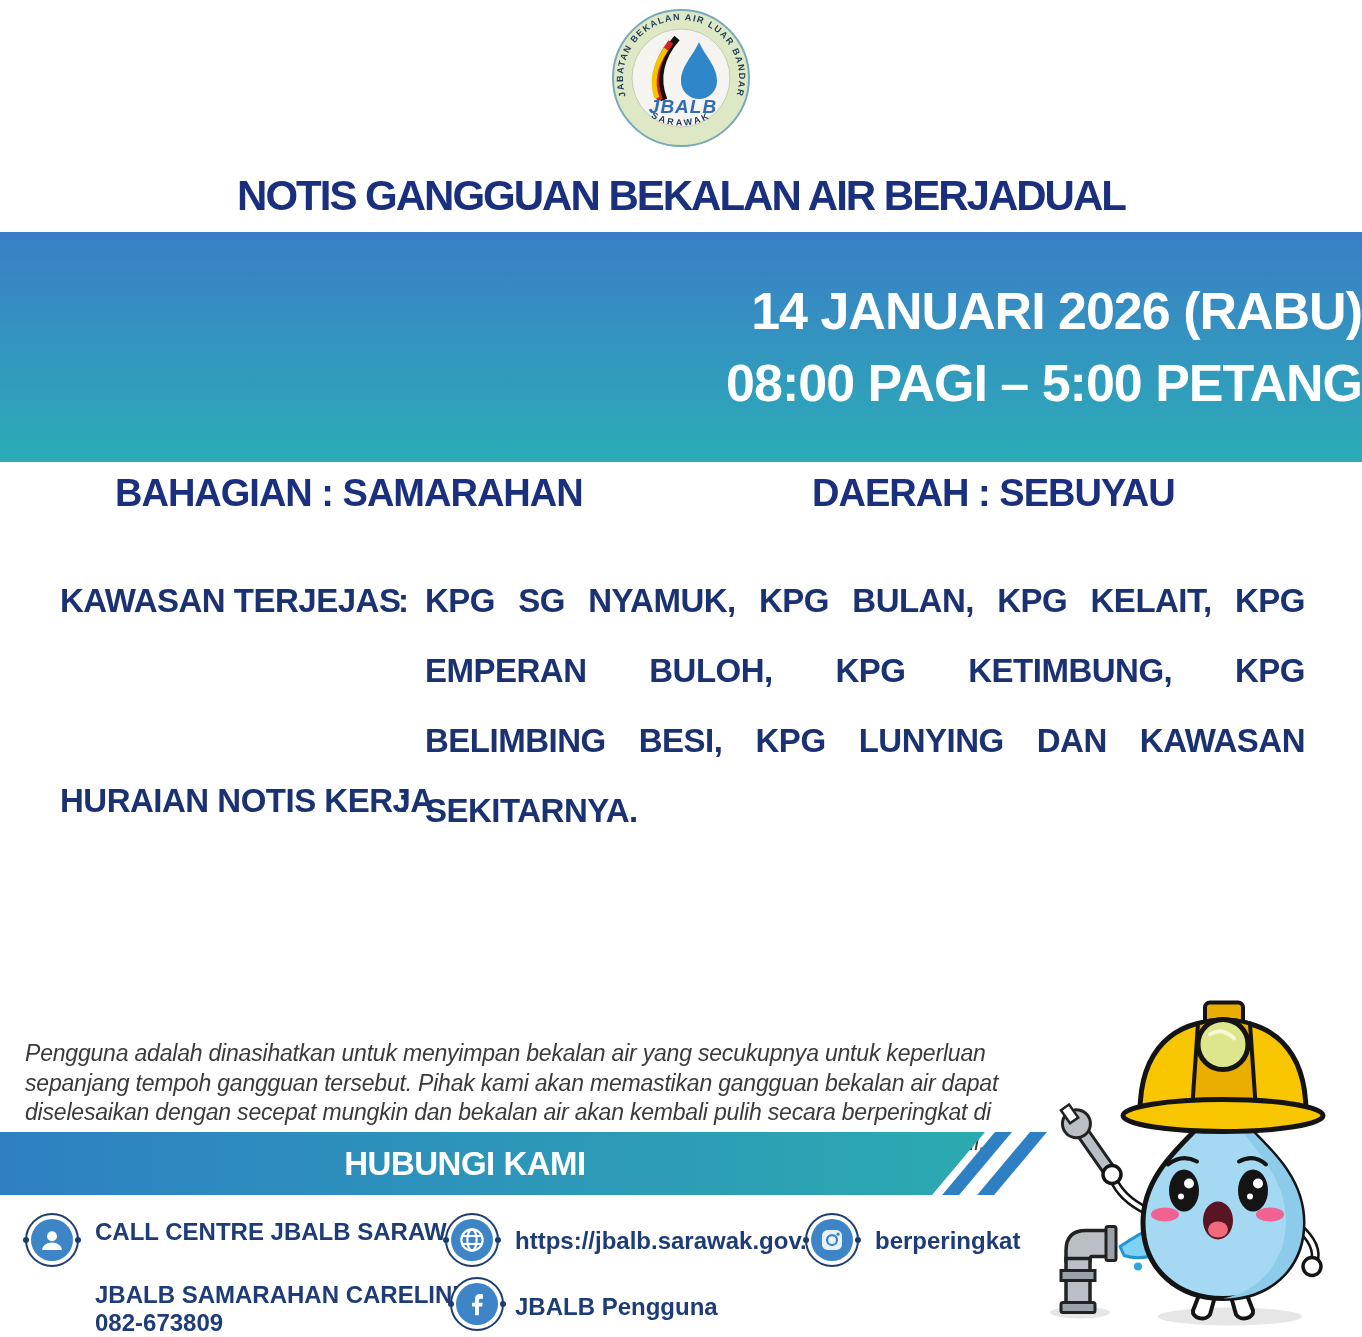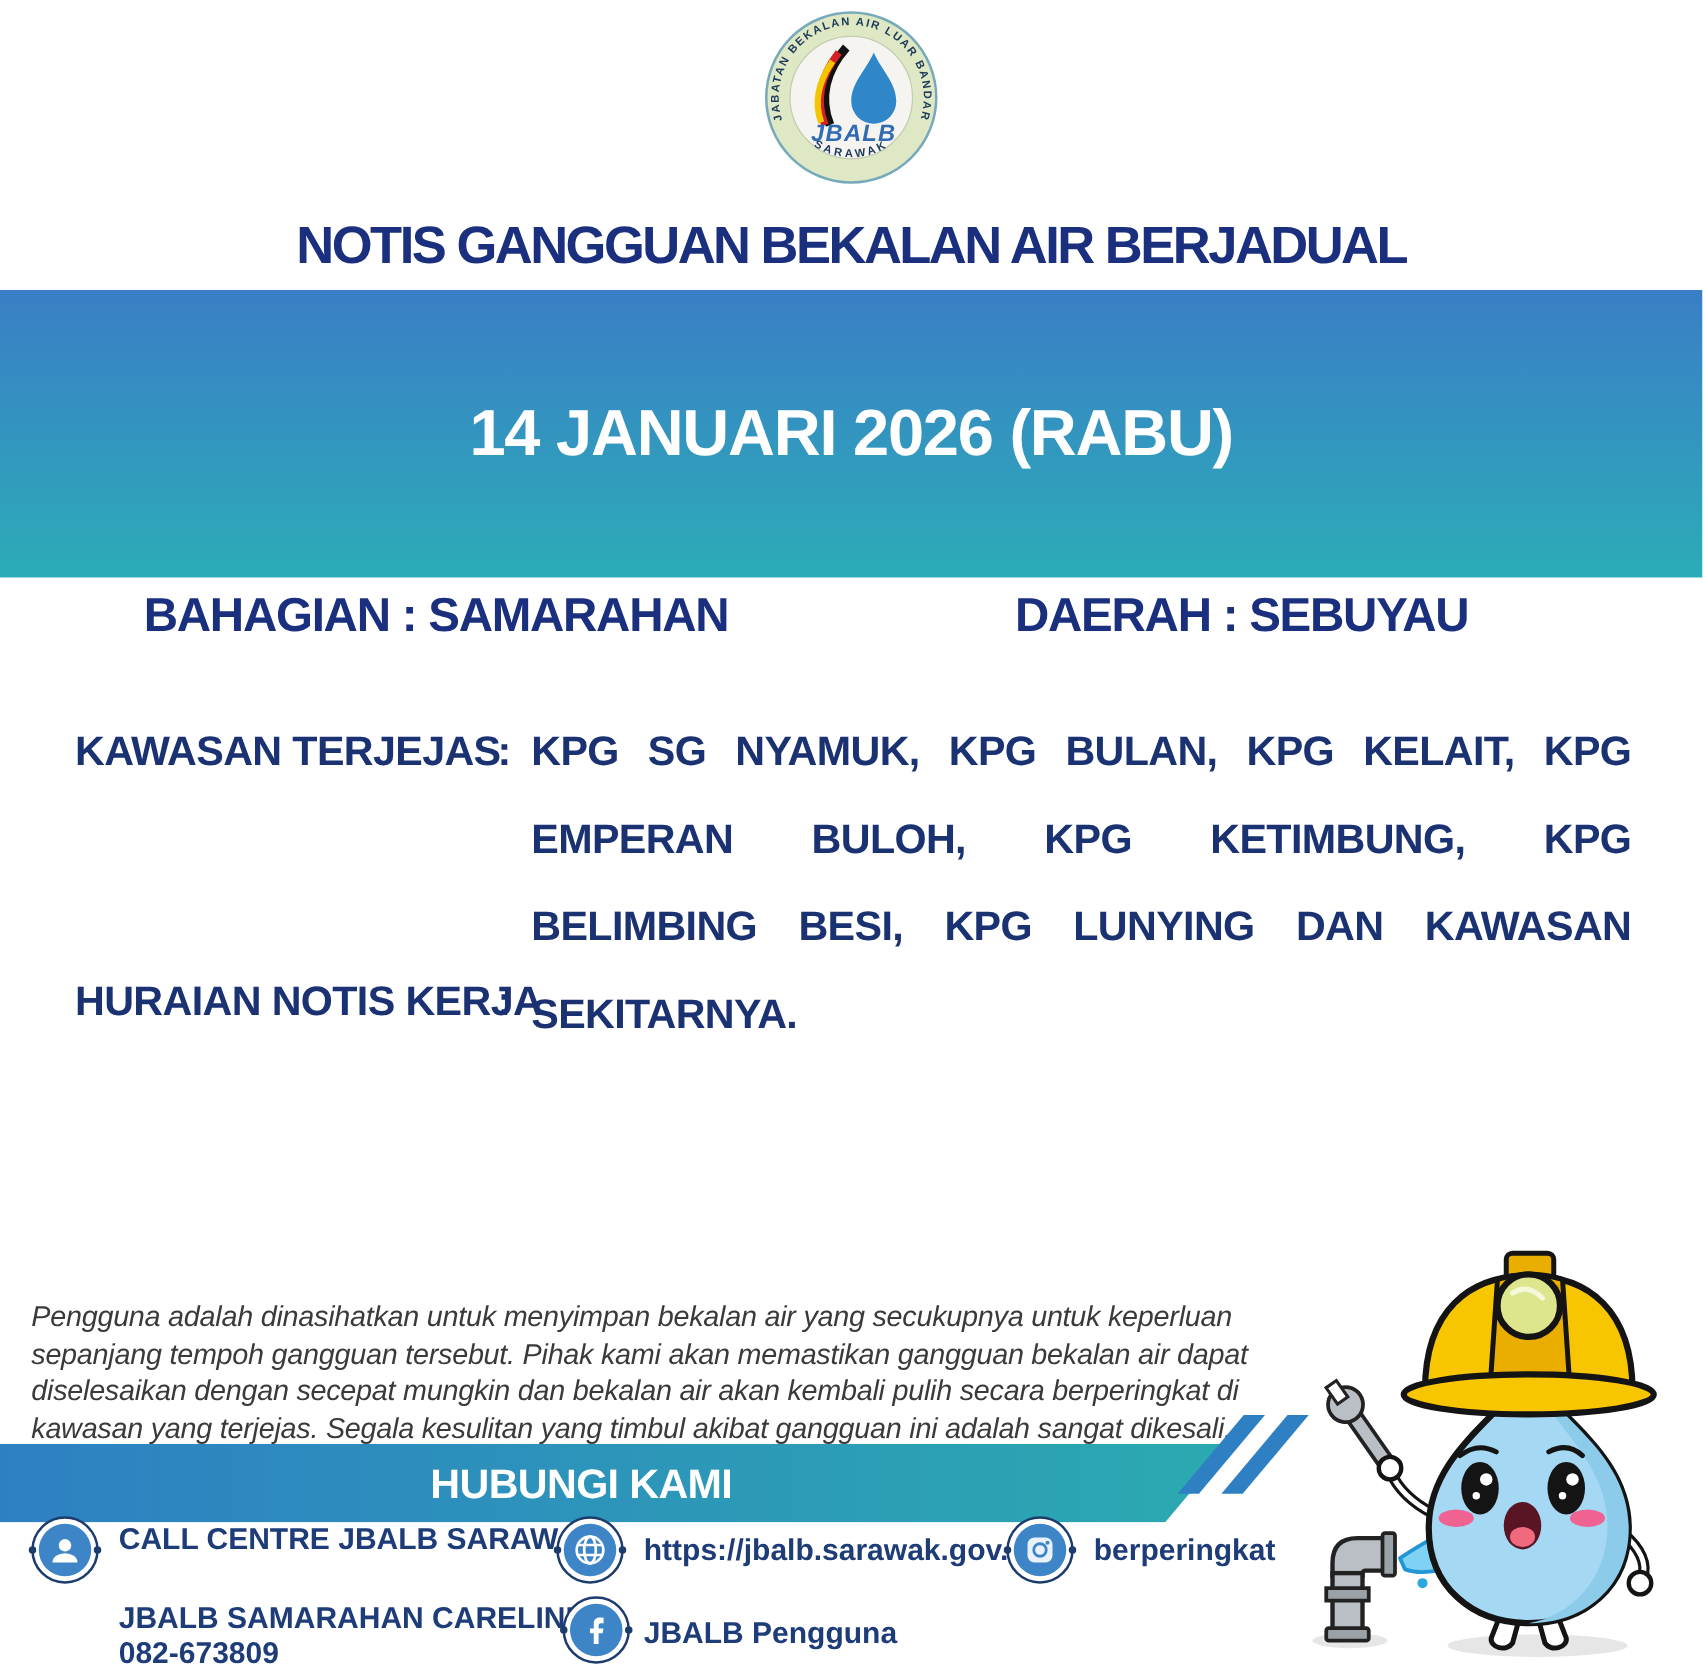--- a/index.html
+++ b/index.html
@@ -13,21 +13,21 @@
   
   .title{
     left:0;top:164px;width:1362px;text-align:center;
     font-size:42px;font-weight:bold;letter-spacing:-2px;color:#1a2f7d;
     line-height:64px;white-space:nowrap;
   }
   
   .banner{
     left:0;top:232px;width:1362px;height:230px;
     background:linear-gradient(180deg,#3a7ec6 0%,#2fa2bb 78%,#2bacb6 100%);
-    display:flex;flex-direction:column;justify-content:center;align-items:center;
+    display:flex;flex-direction:column;justify-content:center;align-items:flex-end;
     color:#ffffff;font-weight:bold;font-size:52px;letter-spacing:-1px;line-height:72px;
   }
   
   .region{top:472px;font-size:38px;font-weight:bold;color:#1a2f7d;letter-spacing:-1px;white-space:nowrap;}
   .region.bahagian{left:115px;}
   .region.daerah{left:812px;}
   
   .detail{left:0;width:1134px;color:#1b3272;font-weight:bold;font-size:33px;letter-spacing:-0.5px;}
   .dlabel{position:absolute;left:60px;top:0;width:335px;line-height:70px;white-space:nowrap;}
   .dcolon{position:absolute;left:398px;top:0;line-height:70px;}
@@ -36,21 +36,21 @@
   .disclaimer{
     left:25px;top:1016px;width:995px;font-style:italic;font-size:23px;
     line-height:29.5px;color:#3a3a3a;letter-spacing:-0.2px;
   }
   
   .cbar{
     left:0;top:1132px;width:985px;height:63px;
     background:linear-gradient(90deg,#2e80c3 0%,#2baab0 100%);
     clip-path:polygon(0 0,985px 0,932px 100%,0 100%);
     color:#fff;font-weight:bold;font-size:33px;letter-spacing:-0.5px;
-    display:flex;align-items:center;justify-content:center;margin-top:23px;
+    display:flex;align-items:center;justify-content:center;
   }
   .cbar span{margin-right:55px;}
   .stripe{top:1132px;width:17px;height:63px;background:#2e80c3;transform:skewX(-40deg);transform-origin:0 0;}
   .stripe.s1{left:995px;}
   .stripe.s2{left:1030px;}
   
   .cicon{
     width:54px;height:54px;border-radius:50%;border:2.5px solid #1d3c6e;background:#fff;
     box-sizing:border-box;display:flex;align-items:center;justify-content:center;position:absolute;
   }
@@ -86,20 +86,21 @@
     <path d="M55,41 C44,57 40,74 46,90" stroke="#f2c500" stroke-width="5" fill="none"></path>
   </g>
   <path d="M88,34 C82,48 70,58 70,73 a18,18 0 0 0 36,0 C106,58 94,48 88,34 Z" fill="#2f86c8"></path>
   <text x="72" y="105" font-size="19" font-weight="bold" font-style="italic" fill="#2f6cb3" text-anchor="middle" letter-spacing="1">JBALB</text>
 </svg>
 
 <div class="abs title">NOTIS GANGGUAN BEKALAN AIR BERJADUAL</div>
 
 <div class="abs banner">
   <div>14 JANUARI 2026 (RABU)</div>
+  <div>08:00 PAGI – 5:00 PETANG</div>
 </div>
 
 <div class="abs region bahagian"><span>BAHAGIAN</span><span> : </span><span>SAMARAHAN</span></div>
 <div class="abs region daerah"><span>DAERAH</span><span> : </span><span>SEBUYAU</span></div>
 
 <section class="abs detail" style="top:566px;height:210px;">
   <div class="dlabel">KAWASAN TERJEJAS</div>
   <div class="dcolon">:</div>
   <div class="dtext">KPG SG NYAMUK, KPG BULAN, KPG KELAIT, KPG EMPERAN BULOH, KPG KETIMBUNG, KPG BELIMBING BESI, KPG LUNYING DAN KAWASAN SEKITARNYA.</div>
 </section>

